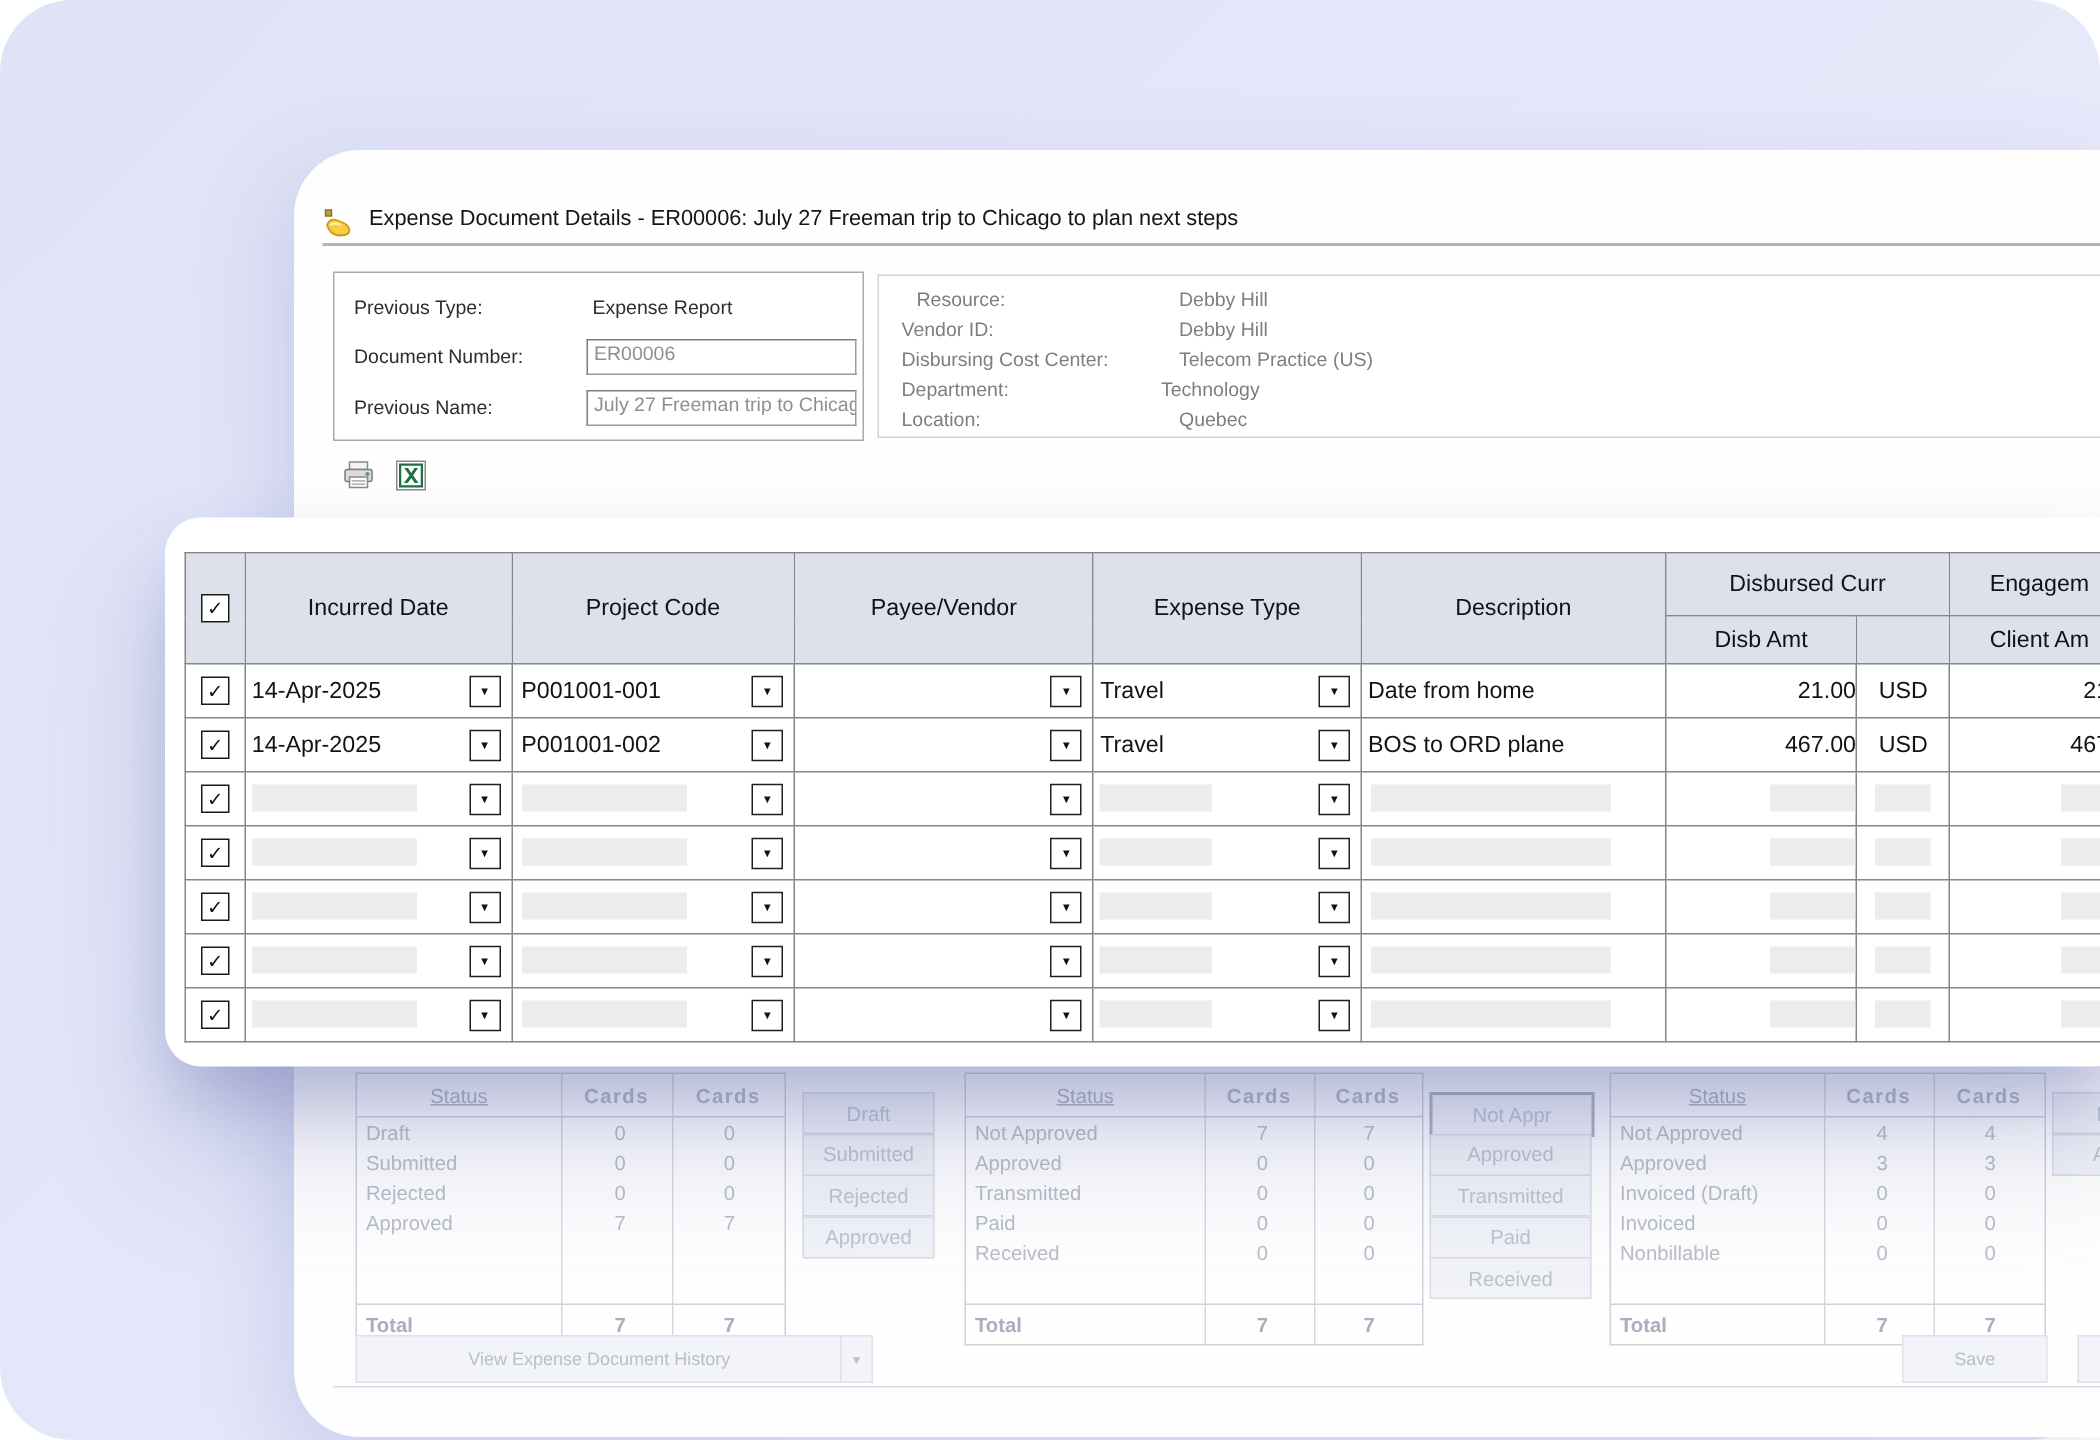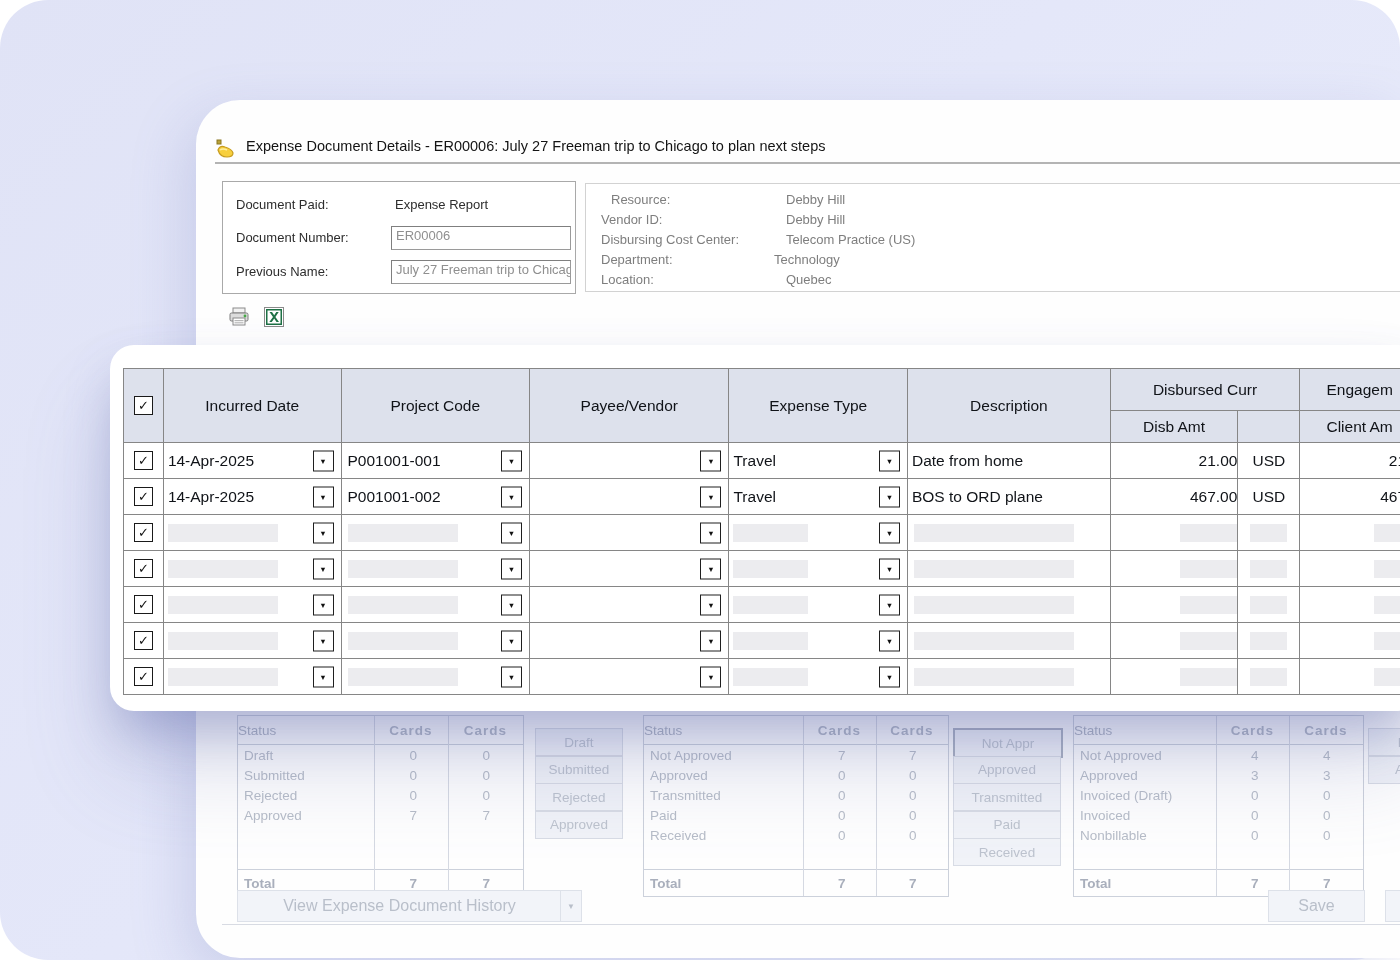--- a/index.html
+++ b/index.html
@@ -33,30 +33,30 @@
   .num{text-align:right;padding-right:14px;} .ctr{text-align:center;}
   .cb{width:17px;height:17px;background:#fff;border:1.6px solid #1a1a1a;display:inline-flex;align-items:center;
     justify-content:center;font-size:13px;font-weight:700;color:#111;line-height:1;}
   .dd{position:absolute;right:7px;top:50%;transform:translateY(-50%);width:19px;height:19px;border:1.2px solid #1f1f1f;
     background:#fff;display:flex;align-items:center;justify-content:center;font-size:7.5px;color:#111;cursor:pointer;}
   .ph{display:inline-block;height:18px;background:#ececef;vertical-align:middle;}
   
   .faded{position:absolute;inset:0;}
   .stat-table{position:absolute;border:1px solid #ccd1db;color:#b7bdc8;font-size:13.5px;background:transparent;}
   .stat-head{display:flex;border-bottom:1px solid #ccd1db;height:28px;align-items:center;color:#aeb4c1;}
-  .stat-head .c1{} .stat-head .cc{text-align:center;letter-spacing:1px;color:#b2b8c4;font-weight:600;}
+  .stat-head .c1{text-align:center;text-decoration:underline;} .stat-head .cc{text-align:center;letter-spacing:1px;color:#b2b8c4;font-weight:600;}
   .stat-row{display:flex;height:20px;align-items:center;}
   .stat-row .c1{padding-left:6px;} .stat-row .cc{text-align:center;}
   .stat-total{display:flex;height:26px;align-items:center;border-top:1px solid #ccd1db;font-weight:700;color:#a9afbc;}
   .stat-total .c1{padding-left:6px;} .stat-total .cc{text-align:center;}
   .vline{position:absolute;top:0;bottom:0;width:1px;background:#d5d9e2;}
   .sbtn{position:absolute;height:26px;background:#f1f3f8;border:1px solid #d8dce5;color:#bdc3ce;font-size:13.5px;
     display:flex;align-items:center;justify-content:center;cursor:pointer;}
   .sbtn.sel{border:2px solid #aab1c0;}
-  .fbtn{position:absolute;height:30px;background:#f2f4f9;border:1px solid #dde1e9;color:#b9bfca;font-size:16px;
+  .fbtn{position:absolute;height:30px;background:#f2f4f9;border:1px solid #dde1e9;color:#b9bfca;font-size:12px;
     display:flex;align-items:center;justify-content:center;cursor:pointer;white-space:nowrap;}
   .bottom-rule{position:absolute;left:222px;top:924px;width:1178px;border-top:1px solid #d8dbe3;}
 </style>
 </head>
 <body>
 
 <div class="canvas">
   <div class="lavender"></div>
 
   <div class="window"></div>
@@ -67,21 +67,21 @@
         <rect x="3" y="2" width="4" height="4" fill="#b9a23a" stroke="#8a7620" stroke-width="1"></rect>
         <path d="M4 12 Q6 7 11 9 Q18 11 19 15 Q19 19 13 19 Q6 19 4 12 Z" fill="#f7cf3e" stroke="#c79c1e" stroke-width="1.2"></path>
         <path d="M6 12 Q9 10 13 12" stroke="#fdeea0" stroke-width="1.5" fill="none"></path>
       </svg>
     </span>
     <span class="title-text">Expense Document Details - ER00006: July 27 Freeman trip to Chicago to plan next steps</span>
   </div>
   <div class="title-rule"></div>
 
   <div class="info-box-left">
-    <span class="fld" style="left:13px;top:15px;">Document Paid:</span>
+    <span class="fld" style="left:13px;top:15px;">Previous Type:</span>
     <span class="fld" style="left:172px;top:15px;">Expense Report</span>
     <span class="fld" style="left:13px;top:48px;">Document Number:</span>
     <div class="win-input" style="left:168px;top:44px;">ER00006</div>
     <span class="fld" style="left:13px;top:82px;">Previous Name:</span>
     <div class="win-input" style="left:168px;top:78px;">July 27 Freeman trip to Chicag</div>
   </div>
 
   <div class="info-box-right" id="resource-panel">
       <span class="ri-row" style="left:25px;top:8px">Resource:</span>
       <span class="ri-row" style="left:200px;top:8px">Debby Hill</span>

